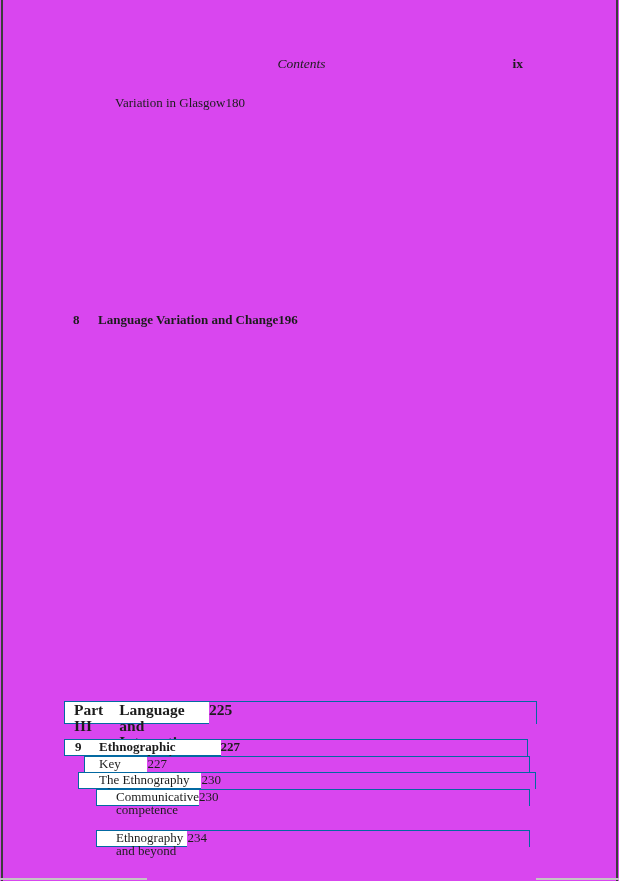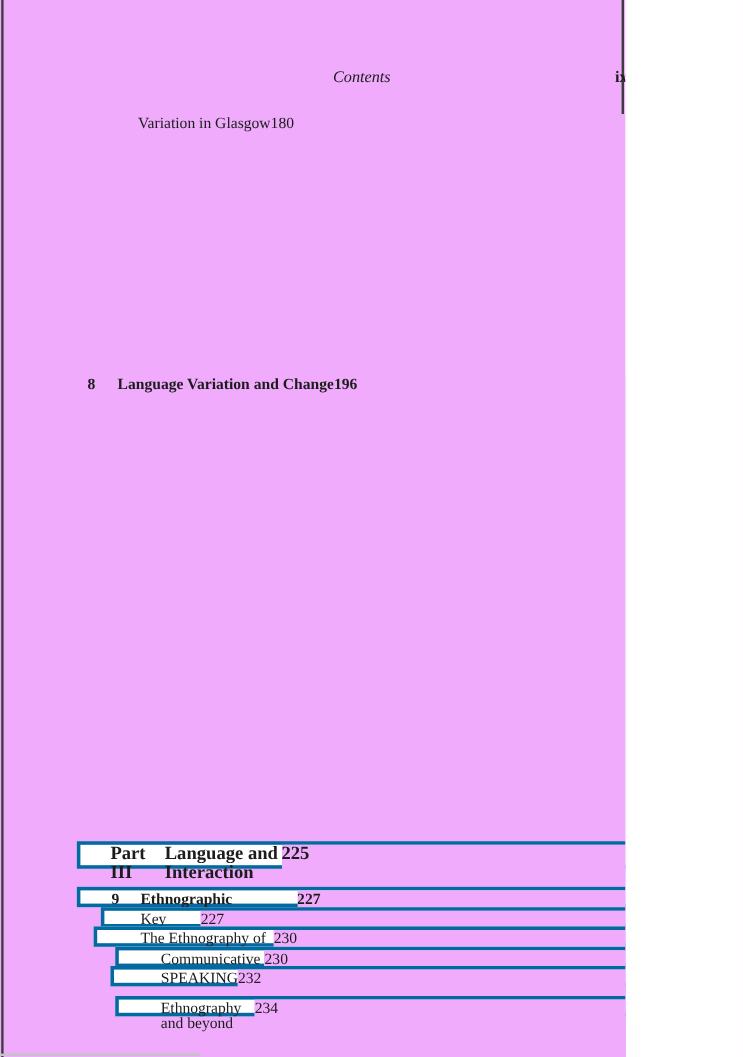--- a/index.html
+++ b/index.html
@@ -1,17 +1,17 @@
 <!DOCTYPE html>
 <html><head>
 <meta charset="utf-8">
 <style>
   html,body { margin:0; padding:0; background:#ffffff; }
   .page {
-    position:relative; width:521px; height:881px; background:#f0abfc;
+    position:relative; width:619px; height:881px; background:#d946ef;
     font-family:"Liberation Serif","DejaVu Serif",serif;
     color:#1c1c1c; overflow:hidden;
   }
   
   .edge-left  { position:absolute; left:1px; top:0; width:2px; height:881px; background:#3d3d3d; }
   .edge-right { position:absolute; right:1px; top:0; width:2px; height:881px; background:#3d3d3d; }
   .edge-bottom{ position:absolute; left:0; bottom:1px; width:619px; height:2px; background:#c4c4c4; }
 
   
   .running-head { position:absolute; left:73px; top:56px; width:457px; height:18px; font-size:13.5px; }
@@ -23,21 +23,21 @@
   #block-a { top:95px; }
   #block-b { top:312px; }
   .toc-row { display:flex; line-height:16.7px; font-size:13px; }
   .toc-row .label { white-space:nowrap; }
   .toc-row .page { margin-left:auto; }
   .toc-row.level-2 { padding-left:42px; }
   .toc-row .chnum { width:25px; flex:0 0 25px; }
   .toc-row.bold { font-weight:bold; }
 
   
-  .linkbox { position:absolute; border:3px solid #0369a1; padding:0 0 2px 16px; box-sizing:border-box; background:#fff; }
+  .linkbox { position:absolute; border:1px solid #0369a1; padding:0 0 2px 0; box-sizing:border-box; background:#fff; }
   .lb-content { display:flex; border-bottom:1px solid #000; line-height:13px; font-size:13px; padding-bottom:1px; }
   .lb-content .page { margin-left:auto; padding-right:3px; }
   .lb-content .chnum { width:24px; flex:0 0 24px; }
   .bold { font-weight:bold; }
 
   .part-box { left:64px; top:701px; width:473px; height:23px; padding-bottom:3px; }
   .part-box .lb-content { font-size:15.5px; font-weight:bold; line-height:16px; padding-left:9px; }
   .part-box .part-title { margin-left:16px; }
   .part-box .page { padding-right:5px; }
 
@@ -111,26 +111,20 @@
     </div>
   </div>
 
   <div class="linkbox lb-comp">
     <div class="lb-content">
       <span class="label">Communicative competence</span>
       <span class="page">230</span>
     </div>
   </div>
 
-  <div class="linkbox lb-spk">
-    <div class="lb-content">
-      <span class="label">SPEAKING</span>
-      <span class="page">232</span>
-    </div>
-  </div>
 
   <div class="linkbox lb-ethb">
     <div class="lb-content">
       <span class="label">Ethnography and beyond</span>
       <span class="page">234</span>
     </div>
   </div>
 </div>
 
 </body></html>

